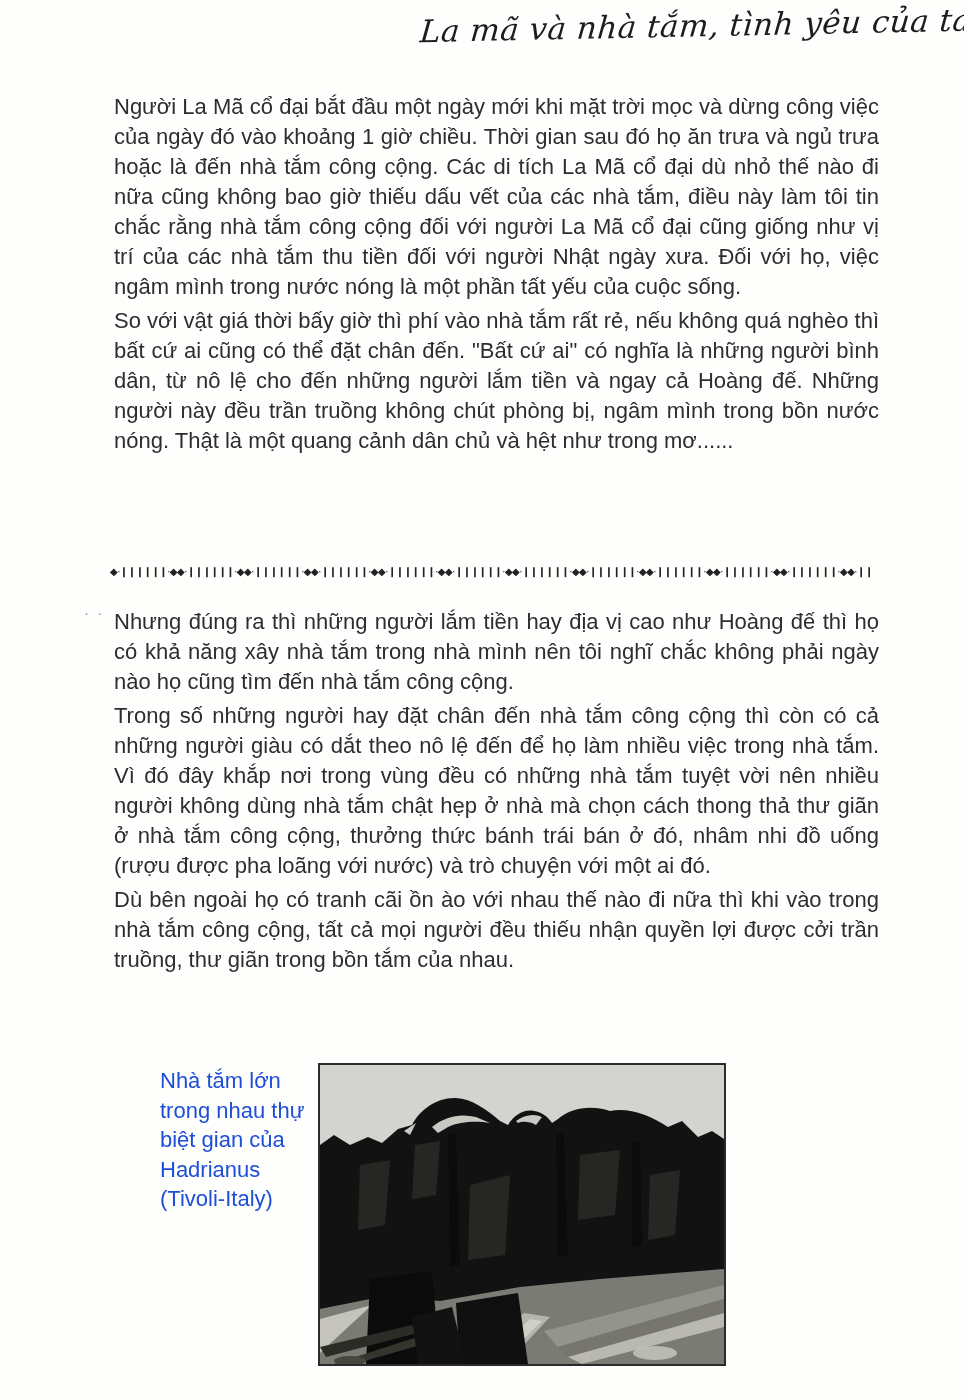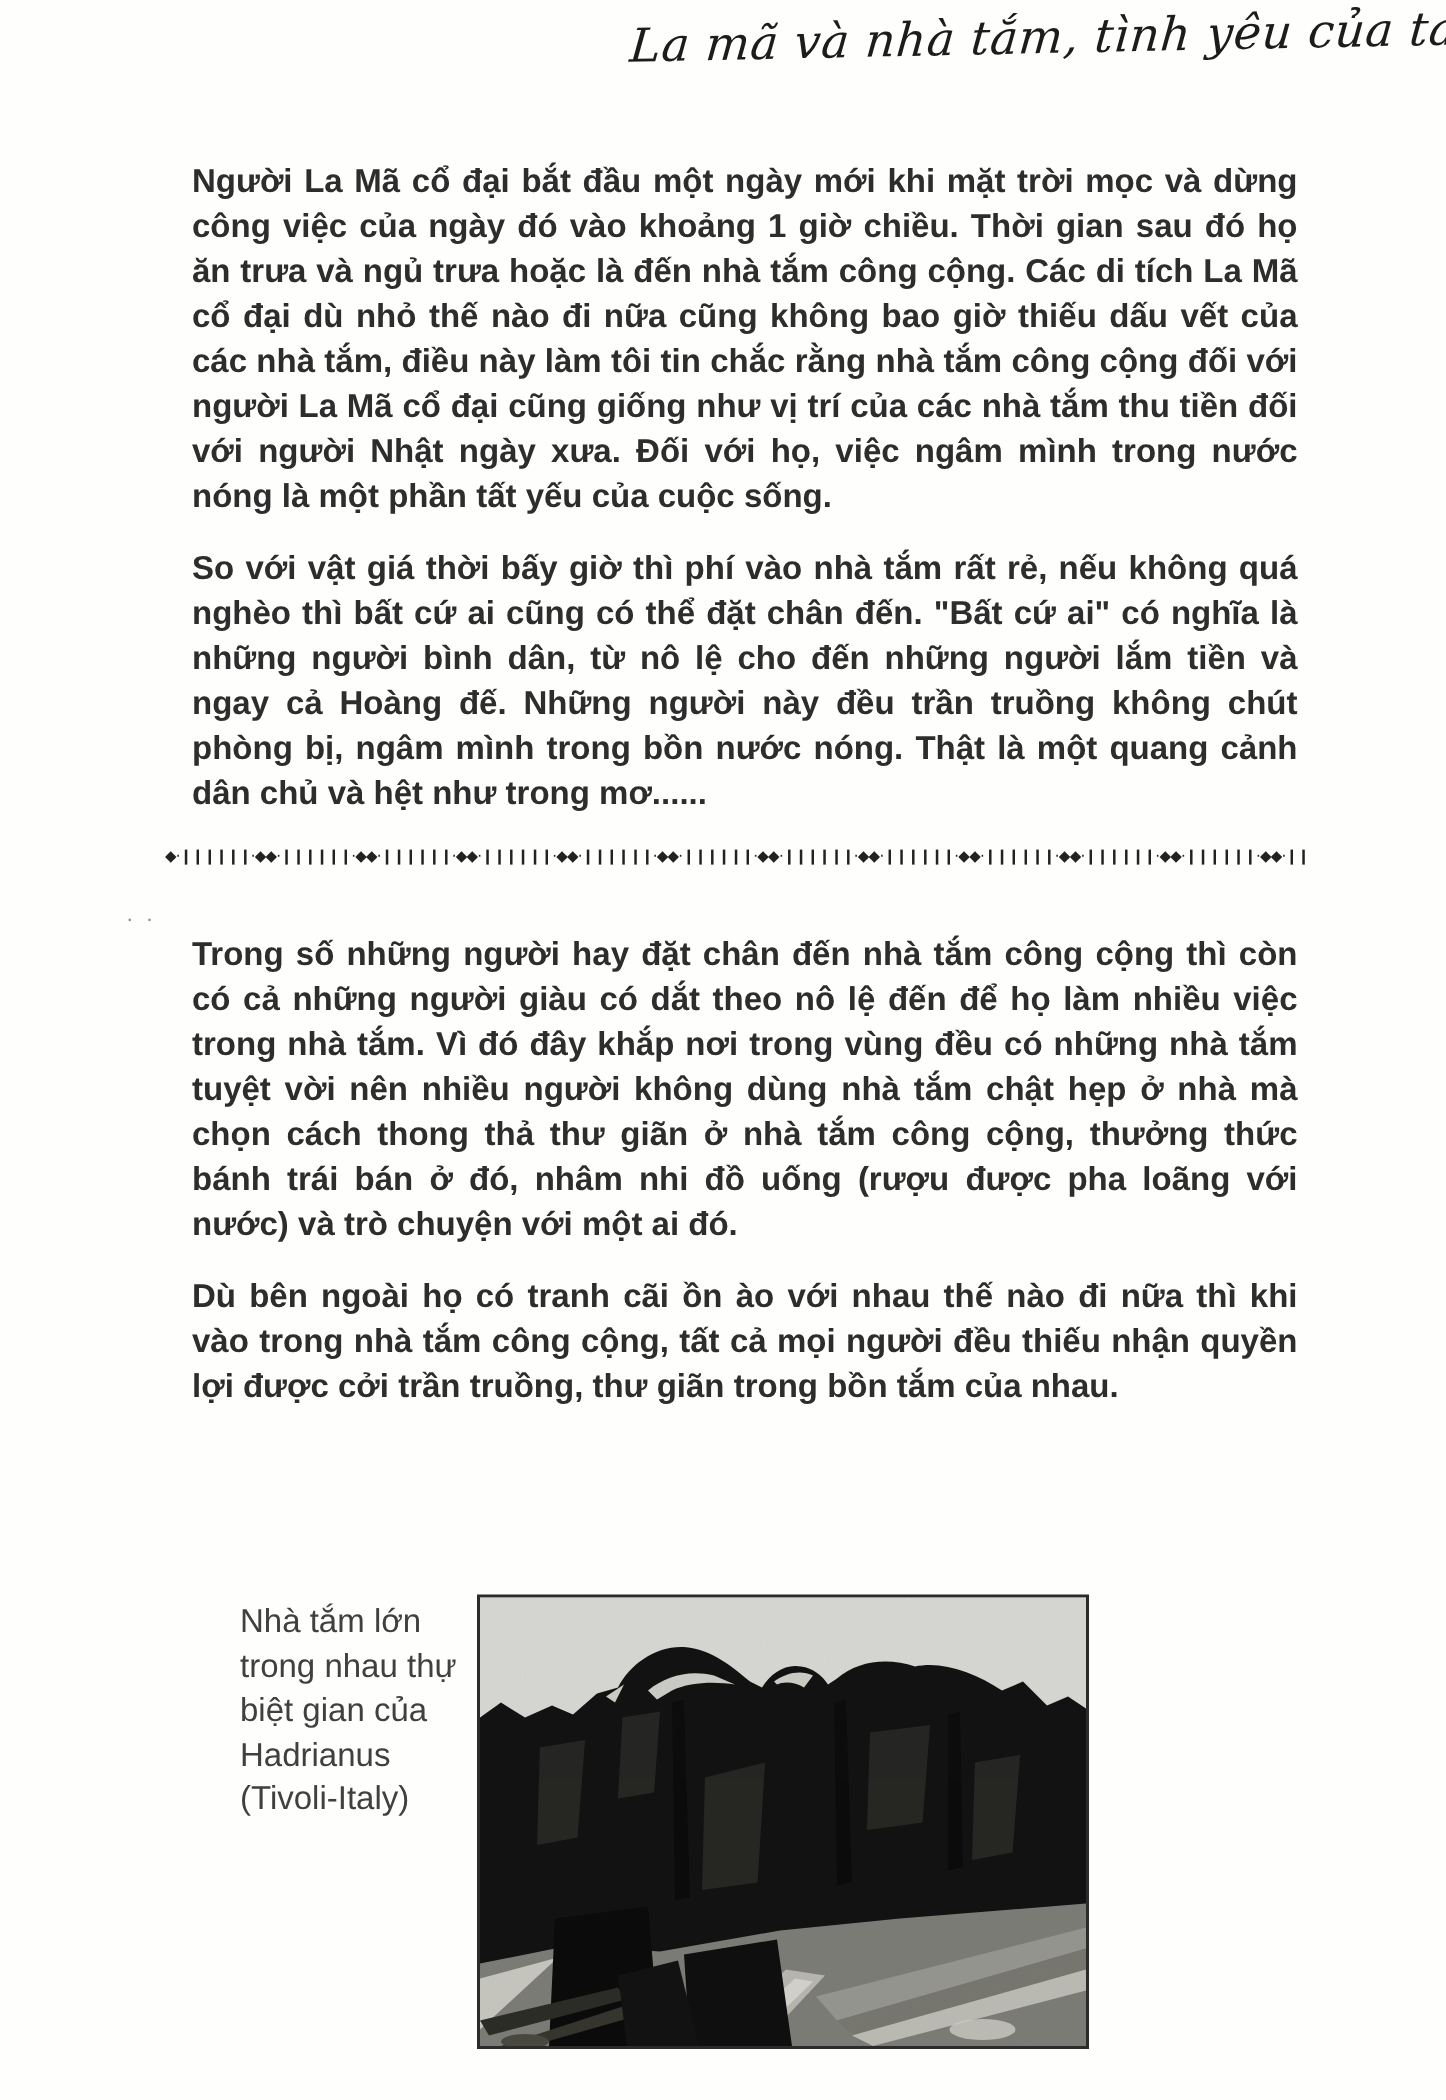--- a/index.html
+++ b/index.html
@@ -27,21 +27,21 @@
   }
   .text-block {
     position: absolute;
     left: 110px;
     width: 773px;
     font-size: 22px;
     line-height: 30px;
     text-align: justify;
     color: #2d2d2d;
   }
-  .text-block p { margin: 18px; padding: 0; font-weight: bold; }
+  .text-block p { margin: 4px; padding: 0; }
   .block-a { top: 88px; }
   .block-b { top: 603px; }
   .ornament {
     position: absolute;
     left: 110px;
     top: 560px;
     width: 764px;
     height: 24px;
     font-family: "DejaVu Sans", sans-serif;
     font-size: 10px;
@@ -60,21 +60,21 @@
     letter-spacing: 2px;
     color: #8f8f8f;
   }
   .figure-caption {
     position: absolute;
     left: 160px;
     top: 1066px;
     width: 170px;
     font-size: 22px;
     line-height: 29.5px;
-    color: #404040;
+    color: #1d4ed8;
     text-align: left;
   }
   .photo-frame {
     position: absolute;
     left: 318px;
     top: 1063px;
     width: 408px;
     height: 303px;
     border: 2px solid #2b2b2b;
     box-sizing: border-box;
@@ -92,20 +92,21 @@
   <div class="text-block block-a">
     <p>Người La Mã cổ đại bắt đầu một ngày mới khi mặt trời mọc và dừng công việc của ngày đó vào khoảng 1 giờ chiều. Thời gian sau đó họ ăn trưa và ngủ trưa hoặc là đến nhà tắm công cộng. Các di tích La Mã cổ đại dù nhỏ thế nào đi nữa cũng không bao giờ thiếu dấu vết của các nhà tắm, điều này làm tôi tin chắc rằng nhà tắm công cộng đối với người La Mã cổ đại cũng giống như vị trí của các nhà tắm thu tiền đối với người Nhật ngày xưa. Đối với họ, việc ngâm mình trong nước nóng là một phần tất yếu của cuộc sống.</p>
     <p>So với vật giá thời bấy giờ thì phí vào nhà tắm rất rẻ, nếu không quá nghèo thì bất cứ ai cũng có thể đặt chân đến. "Bất cứ ai" có nghĩa là những người bình dân, từ nô lệ cho đến những người lắm tiền và ngay cả Hoàng đế. Những người này đều trần truồng không chút phòng bị, ngâm mình trong bồn nước nóng. Thật là một quang cảnh dân chủ và hệt như trong mơ......</p>
   </div>
 
   <div class="ornament">◆·❙❙❙❙❙❙·◆◆·❙❙❙❙❙❙·◆◆·❙❙❙❙❙❙·◆◆·❙❙❙❙❙❙·◆◆·❙❙❙❙❙❙·◆◆·❙❙❙❙❙❙·◆◆·❙❙❙❙❙❙·◆◆·❙❙❙❙❙❙·◆◆·❙❙❙❙❙❙·◆◆·❙❙❙❙❙❙·◆◆·❙❙❙❙❙❙·◆◆·❙❙❙❙❙❙·◆◆·❙❙❙❙❙❙·◆◆·❙❙❙❙❙❙·◆◆·❙❙❙❙❙❙·◆◆·❙❙❙❙❙❙·◆◆·❙❙❙❙❙❙·◆</div>
 
   <div class="margin-dots">· ·</div>
 
   <div class="text-block block-b">
+    <p>Nhưng đúng ra thì những người lắm tiền hay địa vị cao như Hoàng đế thì họ có khả năng xây nhà tắm trong nhà mình nên tôi nghĩ chắc không phải ngày nào họ cũng tìm đến nhà tắm công cộng.</p>
     <p>Trong số những người hay đặt chân đến nhà tắm công cộng thì còn có cả những người giàu có dắt theo nô lệ đến để họ làm nhiều việc trong nhà tắm. Vì đó đây khắp nơi trong vùng đều có những nhà tắm tuyệt vời nên nhiều người không dùng nhà tắm chật hẹp ở nhà mà chọn cách thong thả thư giãn ở nhà tắm công cộng, thưởng thức bánh trái bán ở đó, nhâm nhi đồ uống (rượu được pha loãng với nước) và trò chuyện với một ai đó.</p>
     <p>Dù bên ngoài họ có tranh cãi ồn ào với nhau thế nào đi nữa thì khi vào trong nhà tắm công cộng, tất cả mọi người đều thiếu nhận quyền lợi được cởi trần truồng, thư giãn trong bồn tắm của nhau.</p>
   </div>
 
   <div class="figure-caption">
     <div>Nhà tắm lớn</div>
     <div>trong nhau thự</div>
     <div>biệt gian của</div>
     <div>Hadrianus</div>
     <div>(Tivoli-Italy)</div>

